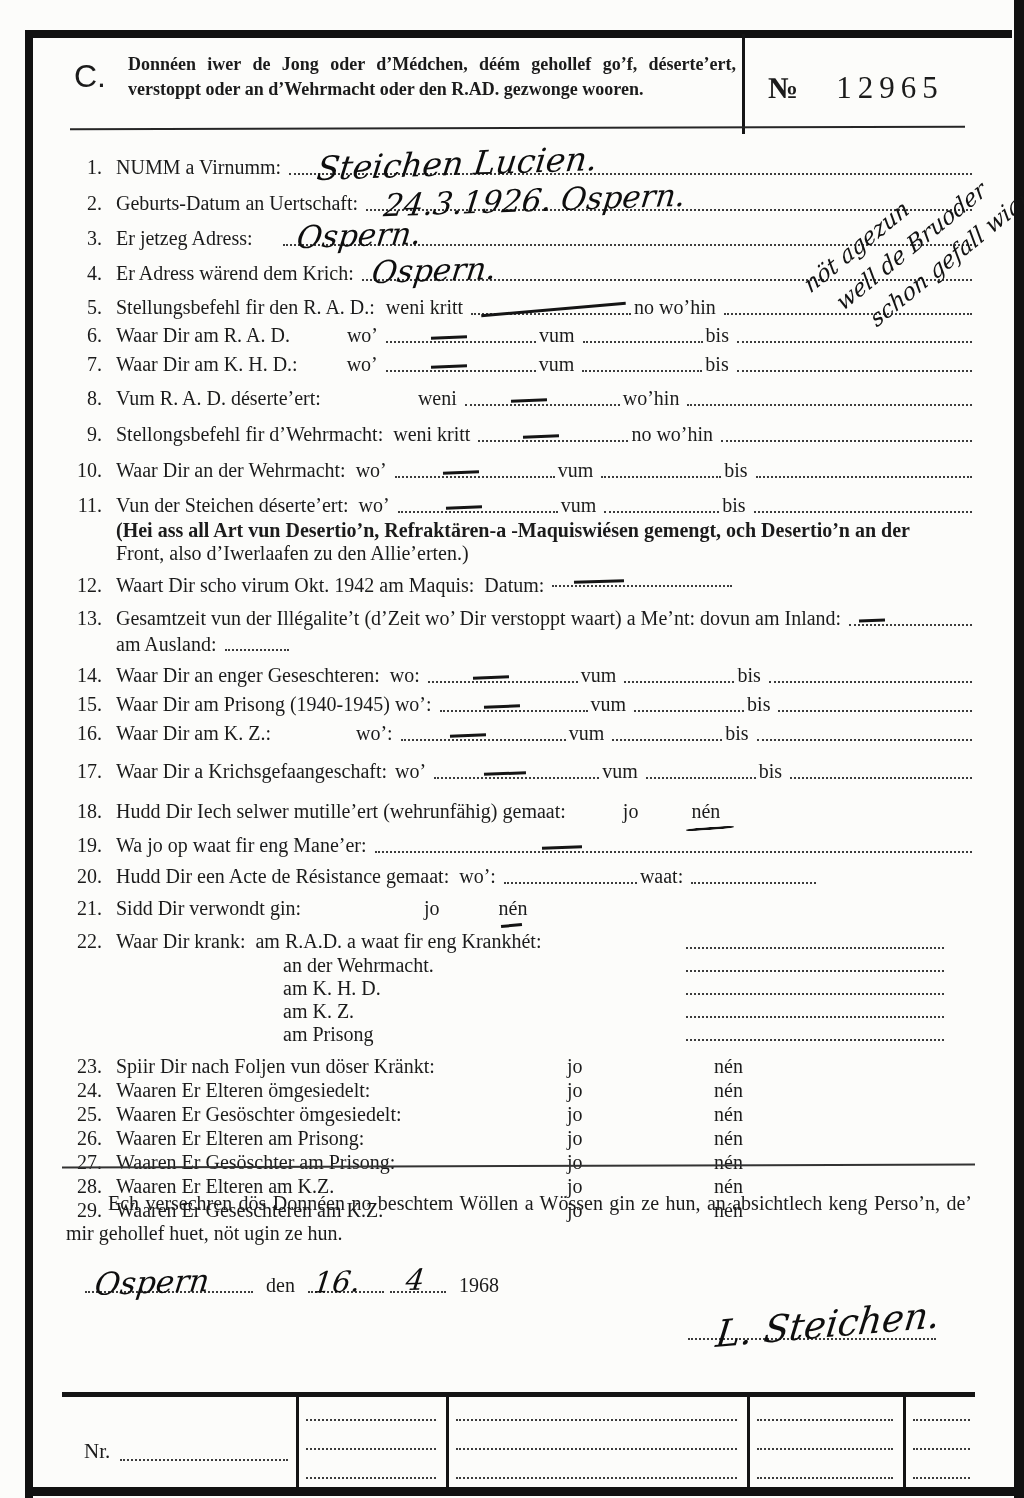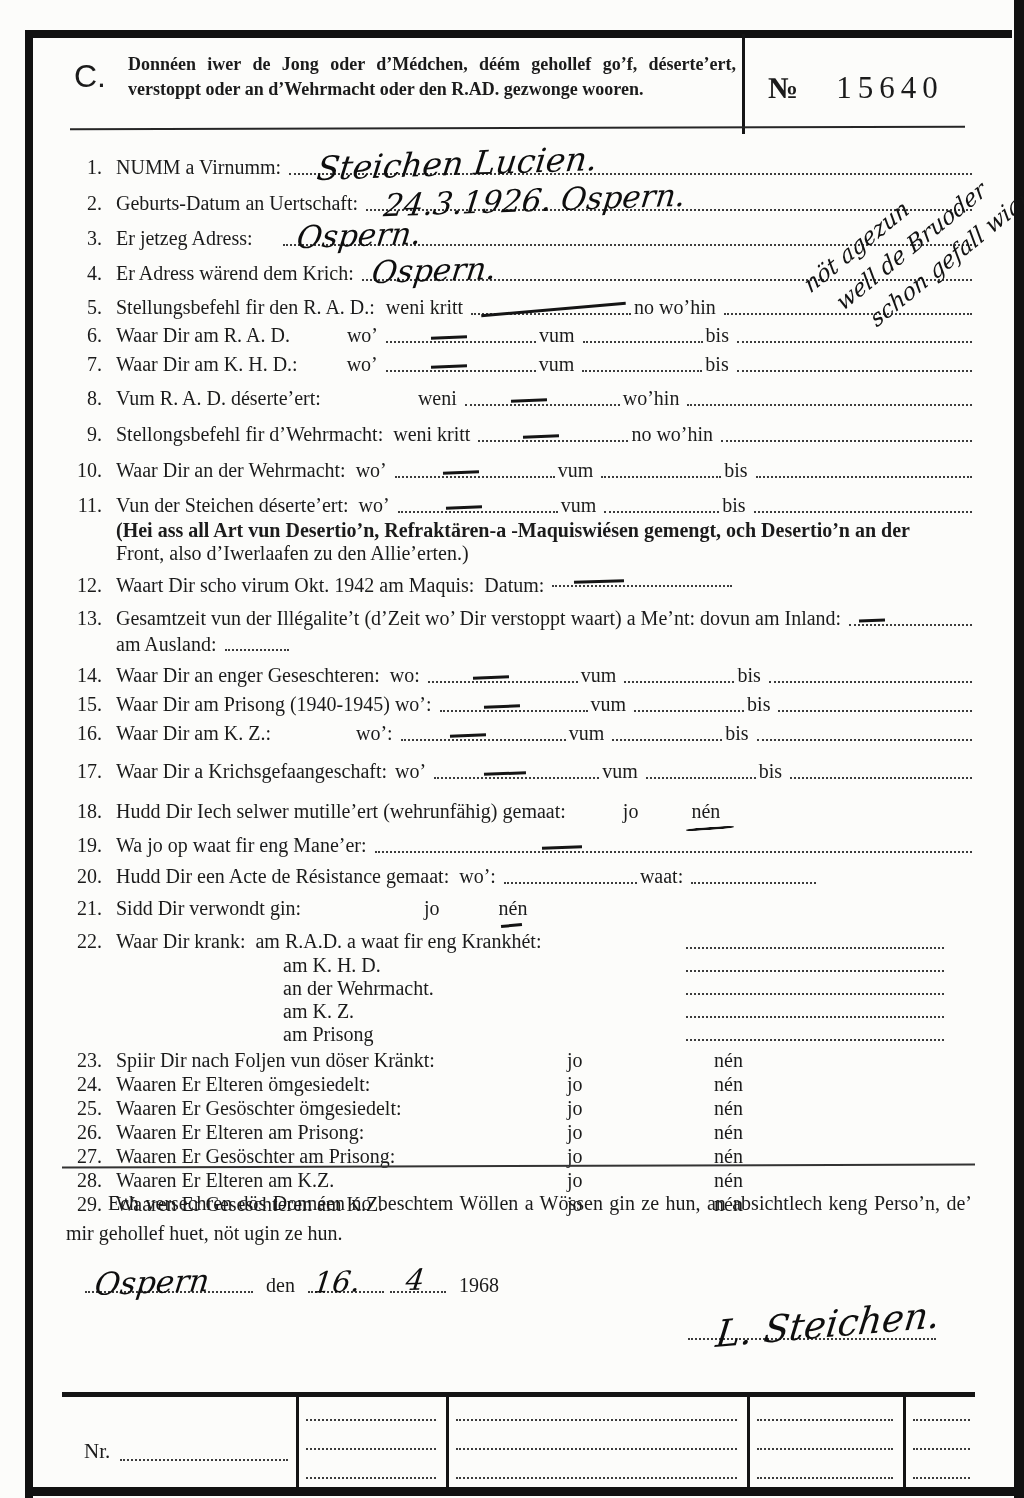--- a/index.html
+++ b/index.html
@@ -75,21 +75,21 @@
   <div class="bar bar-left"></div>
   <div class="bar bar-top"></div>
   <div class="bar bar-right"></div>
 
   <div class="header">
     <div class="sec">C.</div>
     <div class="desc">Donnéen iwer de Jong oder d’Médchen, déém gehollef go’f, déserte’ert, verstoppt oder an d’Wehrmacht oder den R.AD. gezwonge wooren.</div>
     <div class="vdiv"></div>
     <div class="numbox">
       <span class="nsign">№</span>
-      <span class="nval">15640</span>
+      <span class="nval">12965</span>
     </div>
   </div>
   <div class="hrule"></div>
 
   <div class="diag">
     <div class="inner">
       <div class="dline">nöt agezun</div>
       <div class="dline">well de Bruoder</div>
       <div class="dline">schon gefall wiar</div>
     </div>
@@ -321,39 +321,39 @@
         <span class="gap" style="width: 54px;"></span>
         <span class="lbl ul-sm">nén</span>
       </div>
       <div class="row sub" style="margin-top: 7px;">
         <span class="num">22.</span>
         <span class="lbl">Waar Dir krank:  am R.A.D. a waat fir eng Krankhét:</span>
         <span class="dots" style="width: 258px;"></span>
       </div>
       <div class="row sub tight" style="margin-top: -1px;">
         <span class="gap" style="width: 221px;"></span>
-        <span class="lbl">am K. H. D.</span>
+        <span class="lbl">an der Wehrmacht.</span>
         <span class="dots" style="width: 258px;"></span>
       </div>
       <div class="row sub tight" style="margin-top: -1px;">
         <span class="gap" style="width: 221px;"></span>
-        <span class="lbl">an der Wehrmacht.</span>
+        <span class="lbl">am K. H. D.</span>
         <span class="dots" style="width: 258px;"></span>
       </div>
       <div class="row sub tight" style="margin-top: -1px;">
         <span class="gap" style="width: 221px;"></span>
         <span class="lbl">am K. Z.</span>
         <span class="dots" style="width: 258px;"></span>
       </div>
       <div class="row sub tight" style="margin-top: -1px;">
         <span class="gap" style="width: 221px;"></span>
         <span class="lbl">am Prisong</span>
         <span class="dots" style="width: 258px;"></span>
       </div>
-      <div class="row yn" style="margin-top: 3px;">
+      <div class="row yn" style="margin-top: 9px;">
         <span class="num">23.</span>
         <span class="lbl">Spiir Dir nach Foljen vun döser Kränkt:</span>
         <span class="lbl jo">jo</span>
         <span class="lbl nen">nén</span>
       </div>
       <div class="row yn">
         <span class="num">24.</span>
         <span class="lbl">Waaren Er Elteren ömgesiedelt:</span>
         <span class="lbl jo">jo</span>
         <span class="lbl nen">nén</span>

